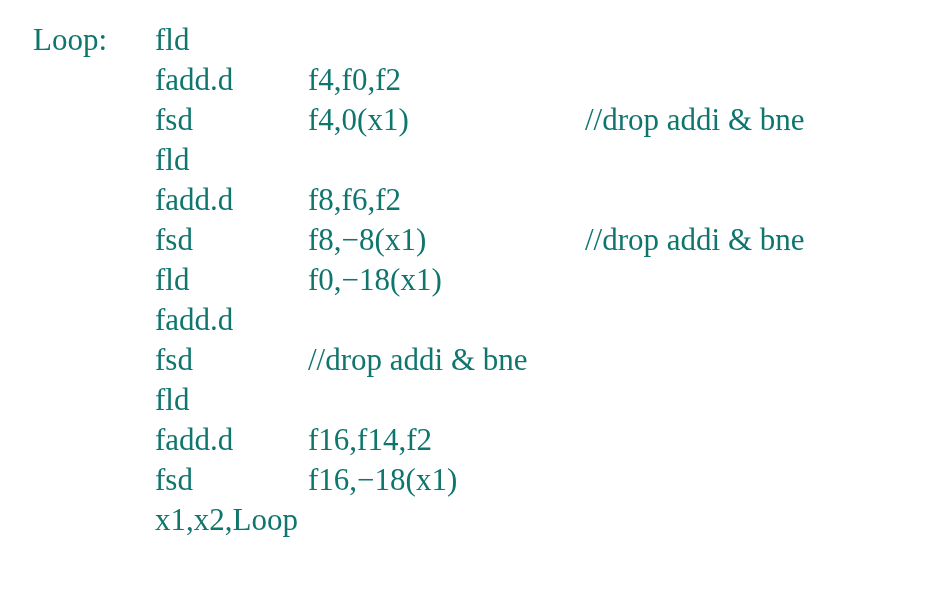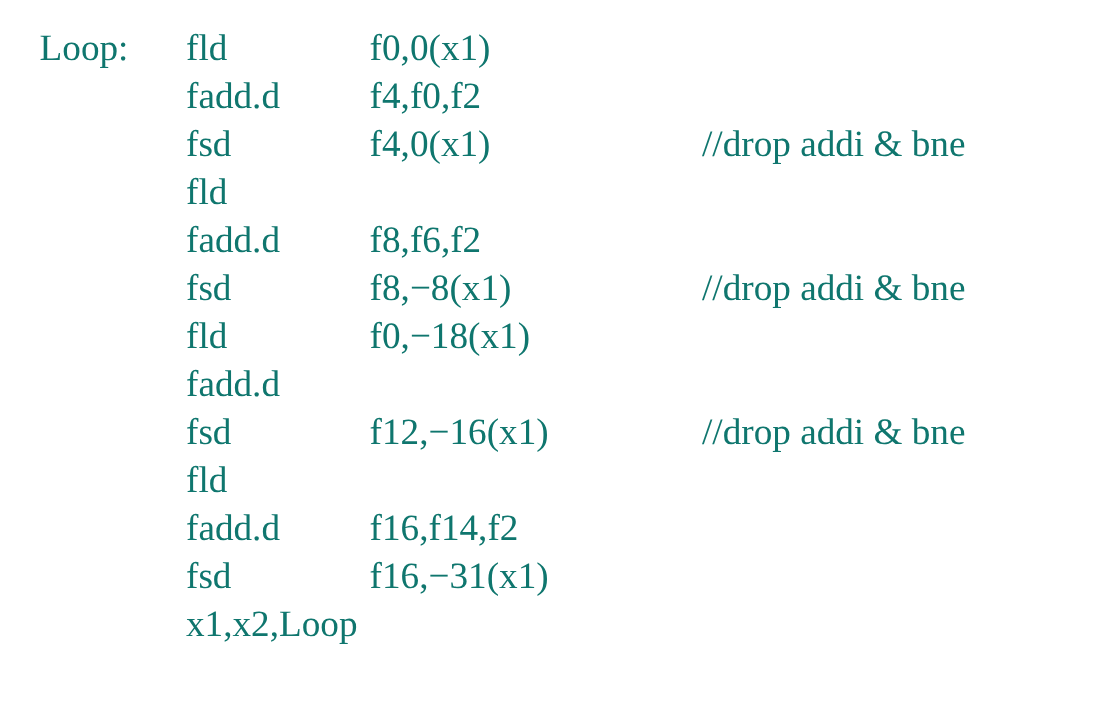--- a/index.html
+++ b/index.html
@@ -33,21 +33,20 @@
   }
 </style>
 </head>
 <body>
 
 <main class="code-listing">
 
   <div class="code-line">
     <span class="cell">Loop:</span>
     <span class="cell">fld</span>
-    <span class="cell">f0,0(x1)</span>
     <span class="cell"></span>
   </div>
 
   <div class="code-line">
     <span class="cell"></span>
     <span class="cell">fadd.d</span>
     <span class="cell">f4,f0,f2</span>
     <span class="cell"></span>
   </div>
 
@@ -87,41 +86,40 @@
 
   <div class="code-line">
     <span class="cell"></span>
     <span class="cell">fadd.d</span>
     <span class="cell"></span>
   </div>
 
   <div class="code-line">
     <span class="cell"></span>
     <span class="cell">fsd</span>
-    <span class="cell">f12,−16(x1)</span>
     <span class="cell">//drop addi &amp; bne</span>
   </div>
 
   <div class="code-line">
     <span class="cell"></span>
     <span class="cell">fld</span>
     <span class="cell"></span>
   </div>
 
   <div class="code-line">
     <span class="cell"></span>
     <span class="cell">fadd.d</span>
     <span class="cell">f16,f14,f2</span>
     <span class="cell"></span>
   </div>
 
   <div class="code-line">
     <span class="cell"></span>
     <span class="cell">fsd</span>
-    <span class="cell">f16,−31(x1)</span>
+    <span class="cell">f16,−18(x1)</span>
     <span class="cell"></span>
   </div>
 
 
   <div class="code-line">
     <span class="cell"></span>
     <span class="cell">x1,x2,Loop</span>
     <span class="cell"></span>
   </div>
 

